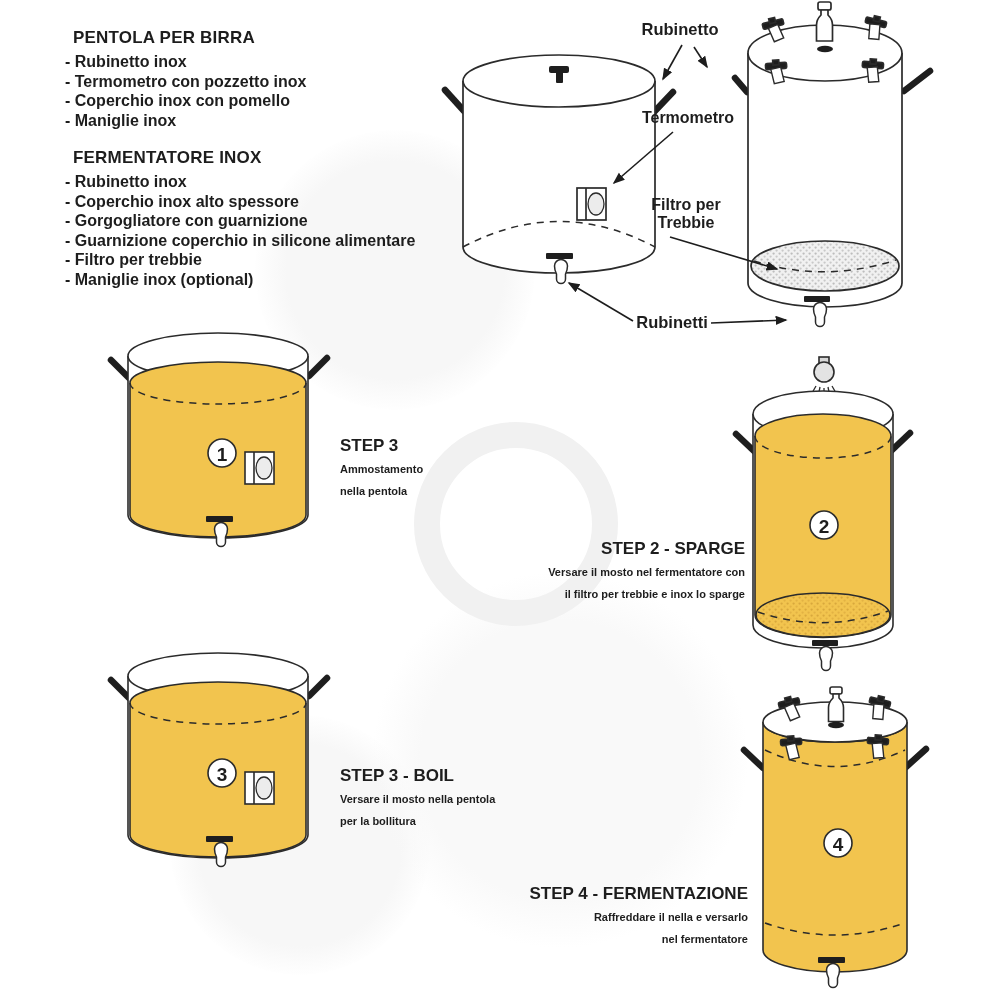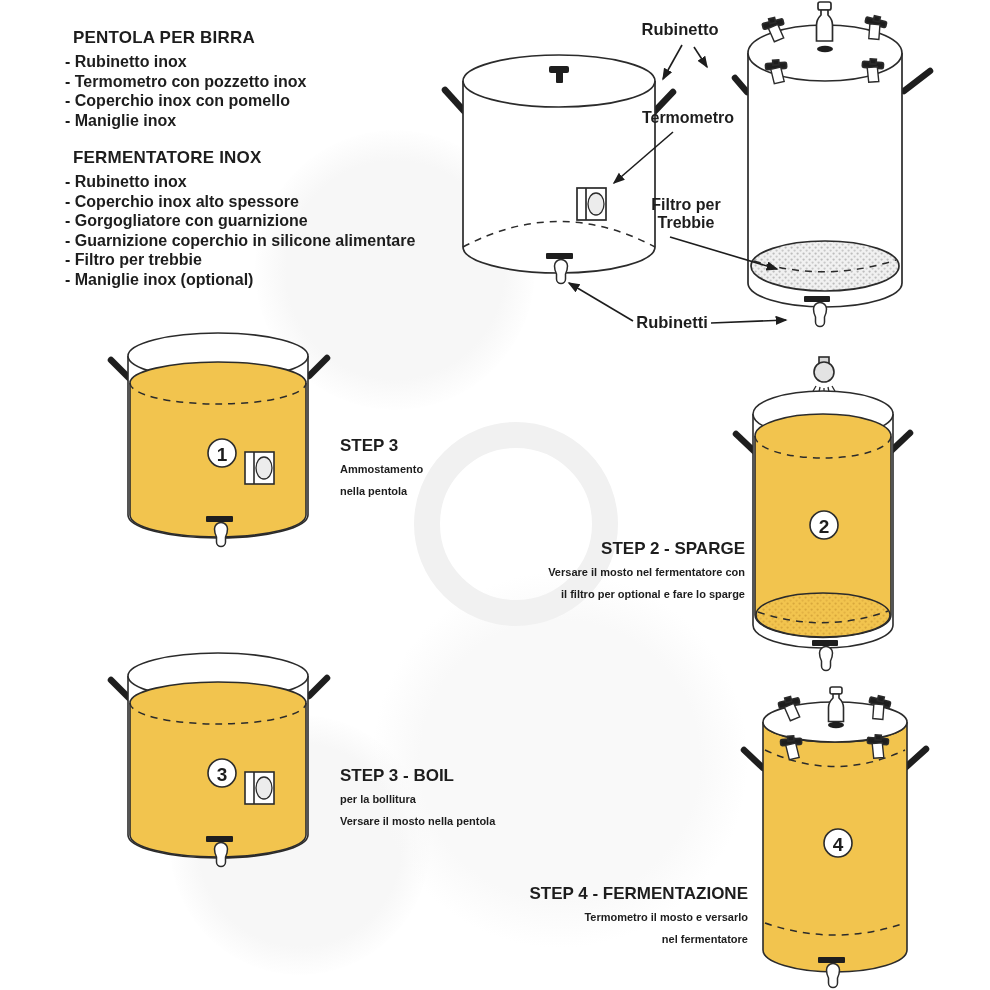--- a/index.html
+++ b/index.html
@@ -243,26 +243,26 @@
 
 <div class="abs step-text" style="left:340px;top:435px;">
   <div class="t">STEP 3</div>
   <div class="l">Ammostamento</div>
   <div class="l">nella pentola</div>
 </div>
 
 <div class="abs step-text ta-r" style="left:395px;top:538px;width:350px;">
   <div class="t">STEP 2 - SPARGE</div>
   <div class="l">Versare il mosto nel fermentatore con</div>
-  <div class="l">il filtro per optional e fare lo sparge</div>
+  <div class="l">il filtro per trebbie e inox lo sparge</div>
 </div>
 
 <div class="abs step-text" style="left:340px;top:765px;">
   <div class="t">STEP 3 - BOIL</div>
+  <div class="l">Versare il mosto nella pentola</div>
   <div class="l">per la bollitura</div>
-  <div class="l">Versare il mosto nella pentola</div>
 </div>
 
 <div class="abs step-text ta-r" style="left:418px;top:883px;width:330px;">
   <div class="t">STEP 4 - FERMENTAZIONE</div>
-  <div class="l">Termometro il mosto e versarlo</div>
+  <div class="l">Raffreddare il nella e versarlo</div>
   <div class="l">nel fermentatore</div>
 </div>
 
 </body></html>

